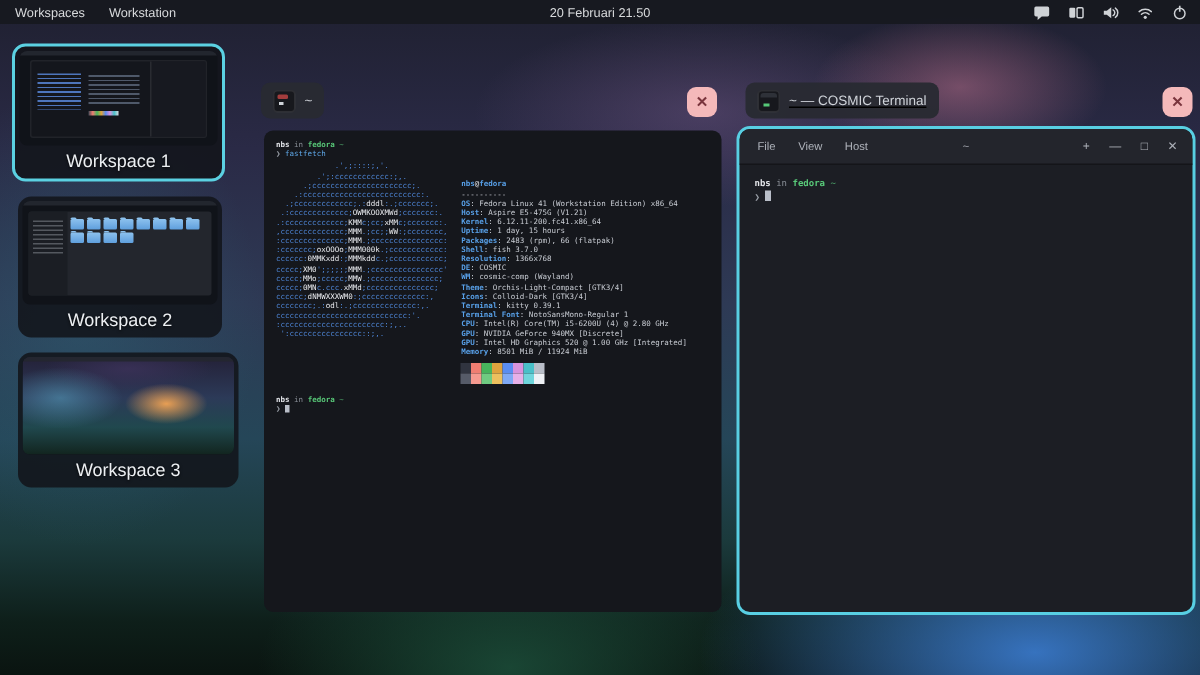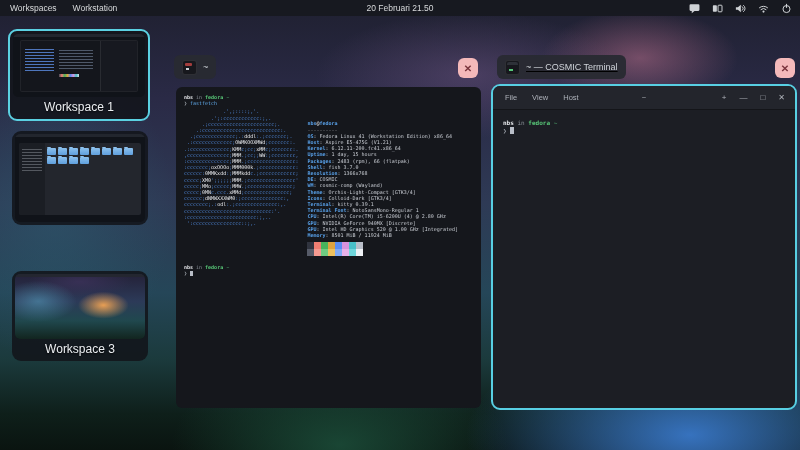--- a/index.html
+++ b/index.html
@@ -188,23 +188,24 @@
             <div class="folder"></div>
             <div class="folder"></div>
             <div class="folder"></div>
             <div class="folder"></div>
             <div class="folder"></div>
             <div class="folder"></div>
             <div class="folder"></div>
           </div>
       </div>
     </div>
-  </div>
-
-  <div class="ws-card" style="left:12px; top:235px; width:136px; height:90px;margin-top:36px;">
+    <div class="ws-label">Workspace 2</div>
+  </div>
+
+  <div class="ws-card" style="left:12px; top:235px; width:147px; height:90px;">
     <div class="ws-mini">
       <div class="ws3-wall"></div>
       <div class="mini-topbar"></div>
     </div>
     <div class="ws-label">Workspace 3</div>
   </div>
 
   <div class="pill" style="left:174px; top:55px;">
     <span class="app-icon kitty"></span>
     <span class="title">~</span>

